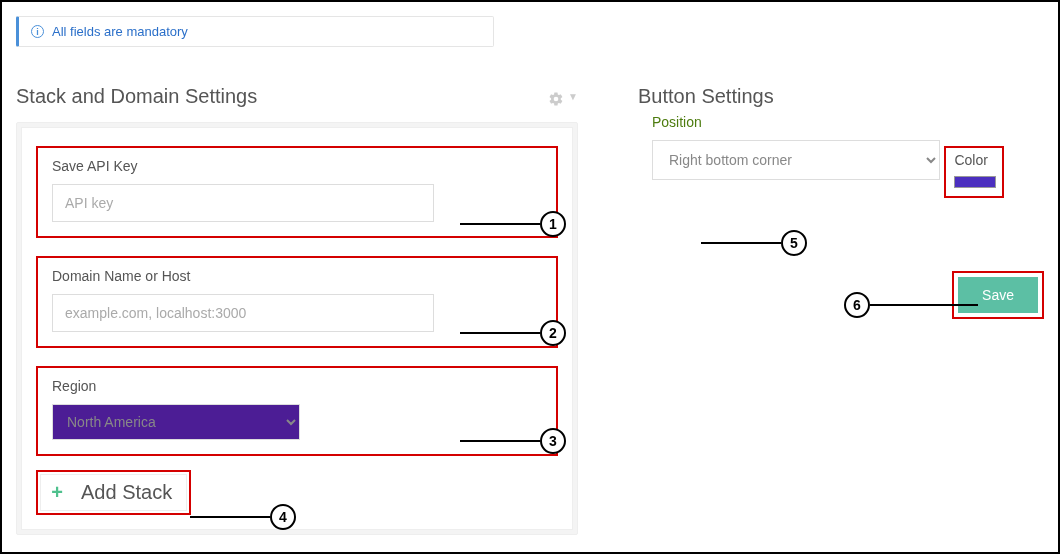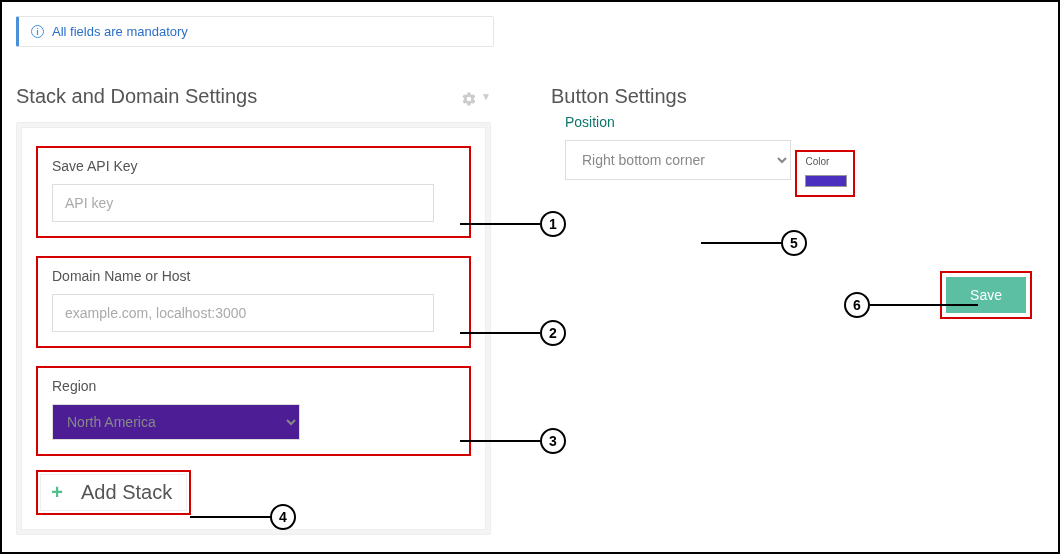--- a/index.html
+++ b/index.html
@@ -9,45 +9,45 @@
       border: 1px solid #e5e5e5;
       border-left: 3px solid #4a90d9;
       padding: 7px 12px;
       display: flex; align-items: center; gap: 8px;
       width: 478px;
       border-radius: 2px;
     }
     .alert-text { color: #2a6fc9; font-size: 13px; }
     .info-icon { width: 13px; height: 13px; border: 1px solid #4a90d9; border-radius: 50%; display:flex; align-items:center; justify-content:center; color:#4a90d9; font-size:9px; font-weight:bold;}
     .columns { display: flex; gap: 60px; margin-top: 38px; }
-    .left { width: 475px; position: relative; }
+    .left { width: 562px; position: relative; }
     .right { flex: 1; position: relative; }
     .section-title { color: #555; font-size: 20px; font-weight: 400; margin-bottom: 14px; display:flex; align-items:center; justify-content:space-between;}
     .gear-area { display:flex; align-items:center; gap:4px; color:#ccc;}
     .gear { width:16px; height:16px; }
     .gear svg { fill:#ccc; width:16px; height:16px;}
     .caret-down { font-size:10px; color:#ccc;}
     .outer-panel { background: #f4f4f4; border: 1px solid #eee; padding: 4px; border-radius: 2px;}
     .inner-panel { background: #fff; border: 1px solid #eee; padding: 18px 14px 14px 14px; }
     .field-group { border: 2px solid #d40000; padding: 10px 14px 14px 14px; margin-bottom: 18px; position:relative;}
     .field-label { color: #555; font-size: 14px; margin-bottom: 10px; }
     .text-input { width: 100%; max-width: 382px; border: 1px solid #ddd; padding: 10px 12px; font-size: 14px; color: #333; }
     .text-input::placeholder { color: #aaa; }
     .select-input { width: 248px; border: 1px solid #ddd; padding: 8px 10px; font-size: 14px; color: #888; background:#4c1d95;}
     .add-stack-box { border: 2px solid #d40000; display: inline-flex; align-items:center; padding: 0px; margin-top: 4px;}
     .add-stack-btn { display:flex; align-items:center; gap: 14px; border: 1px solid #eee; padding: 6px 14px 6px 6px; background:#fff; margin:2px; cursor:pointer;}
     .plus-icon { color: #4fc08d; font-size: 20px; font-weight: bold; width:20px; text-align:center;}
     .add-stack-label { color:#555; font-size:20px;}
-    .sub-label { color:#0f766e; font-size:14px; margin: 6px 0 6px 14px; }
+    .sub-label { color:#4d7c0f; font-size:14px; margin: 6px 0 6px 14px; }
     .right .section-title { margin-bottom: 6px;}
-    .pos-select { width: 226px; border:1px solid #ddd; padding:10px 12px; font-size:14px; color:#888; background:#fff; margin-left: 14px; margin-top:4px; margin-bottom: 18px; appearance:auto;}
+    .pos-select { width: 288px; border:1px solid #ddd; padding:10px 12px; font-size:14px; color:#888; background:#fff; margin-left: 14px; margin-top:4px; margin-bottom: 18px; appearance:auto;}
     .color-box { border:2px solid #d40000; display:inline-block; padding:4px 6px 8px 6px; margin-left:0;}
-    .color-label { color:#555; font-size:10px; margin-bottom:8px; margin-left:2px;}
+    .color-label { color:#555; font-size:14px; margin-bottom:8px; margin-left:2px;}
     .swatch { width:42px; height:12px; border:1px solid #999; display:block; margin-left:2px;}
-    .save-box { border:2px solid #d40000; position:absolute; right:12px; top:186px; padding:4px;}
+    .save-box { border:2px solid #d40000; position:absolute; right:0; top:186px; padding:4px;}
     .save-btn { background:#5cbfa4; color:#fff; border:none; padding:10px 24px; font-size:14px; cursor:pointer;}
     
     .callout { position:absolute; display:flex; align-items:center; pointer-events:none;}
     .callout .line { height:2px; background:#000; }
     .callout .circle { width:26px; height:26px; border:2px solid #000; border-radius:50%; background:#fff; display:flex; align-items:center; justify-content:center; font-weight:bold; font-size:14px;}
     .callout-rev { flex-direction: row-reverse; }
     .c1 { top: 209px; left: 458px; } .c1 .line{width:80px;}
     .c2 { top: 318px; left: 458px; } .c2 .line{width:80px;}
     .c3 { top: 426px; left: 458px; } .c3 .line{width:80px;}
     .c4 { top: 502px; left: 188px; } .c4 .line{width:80px;}

